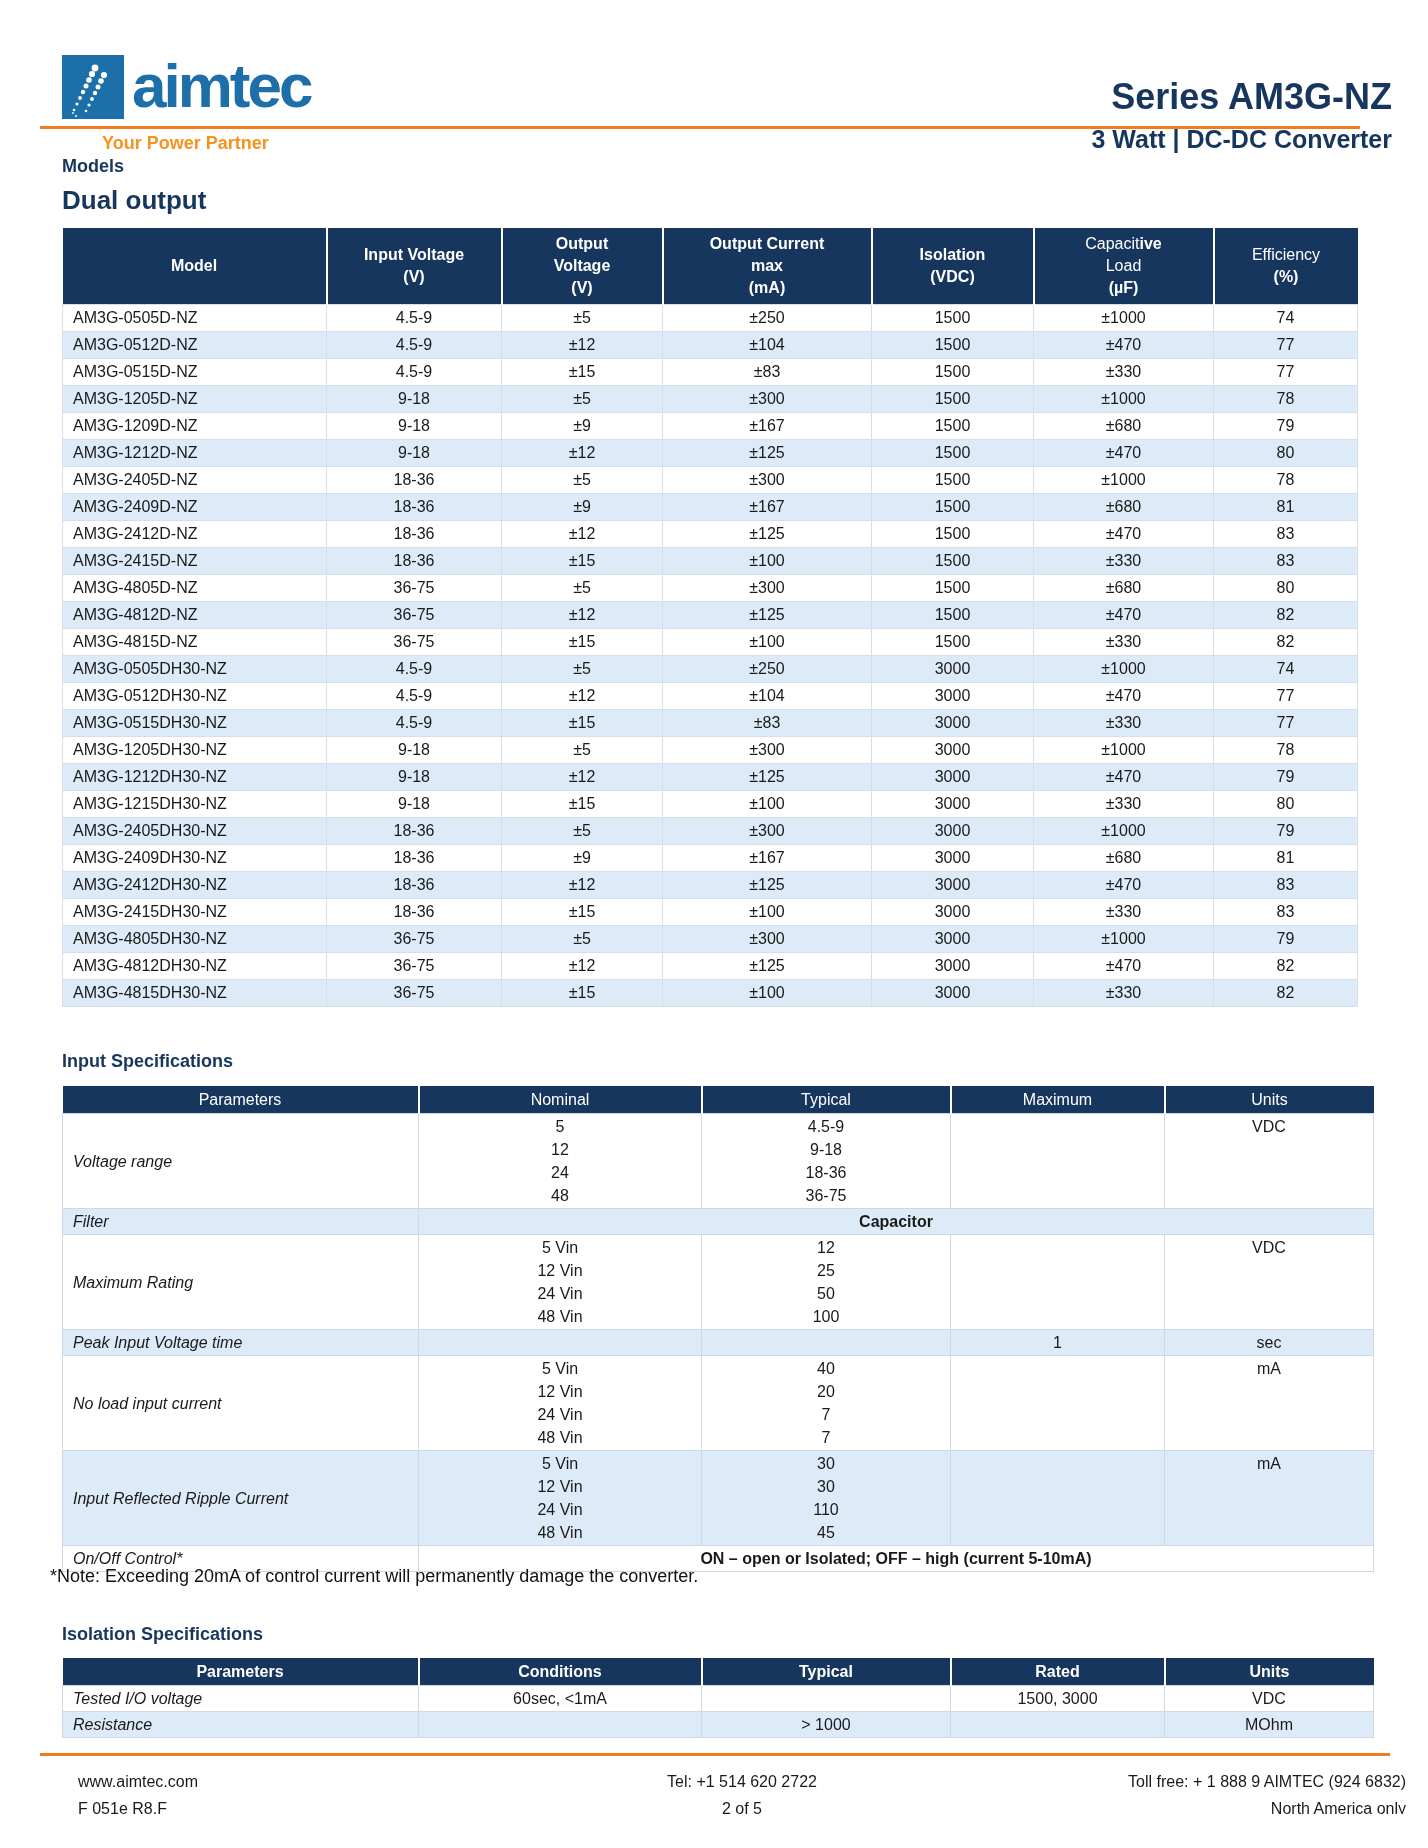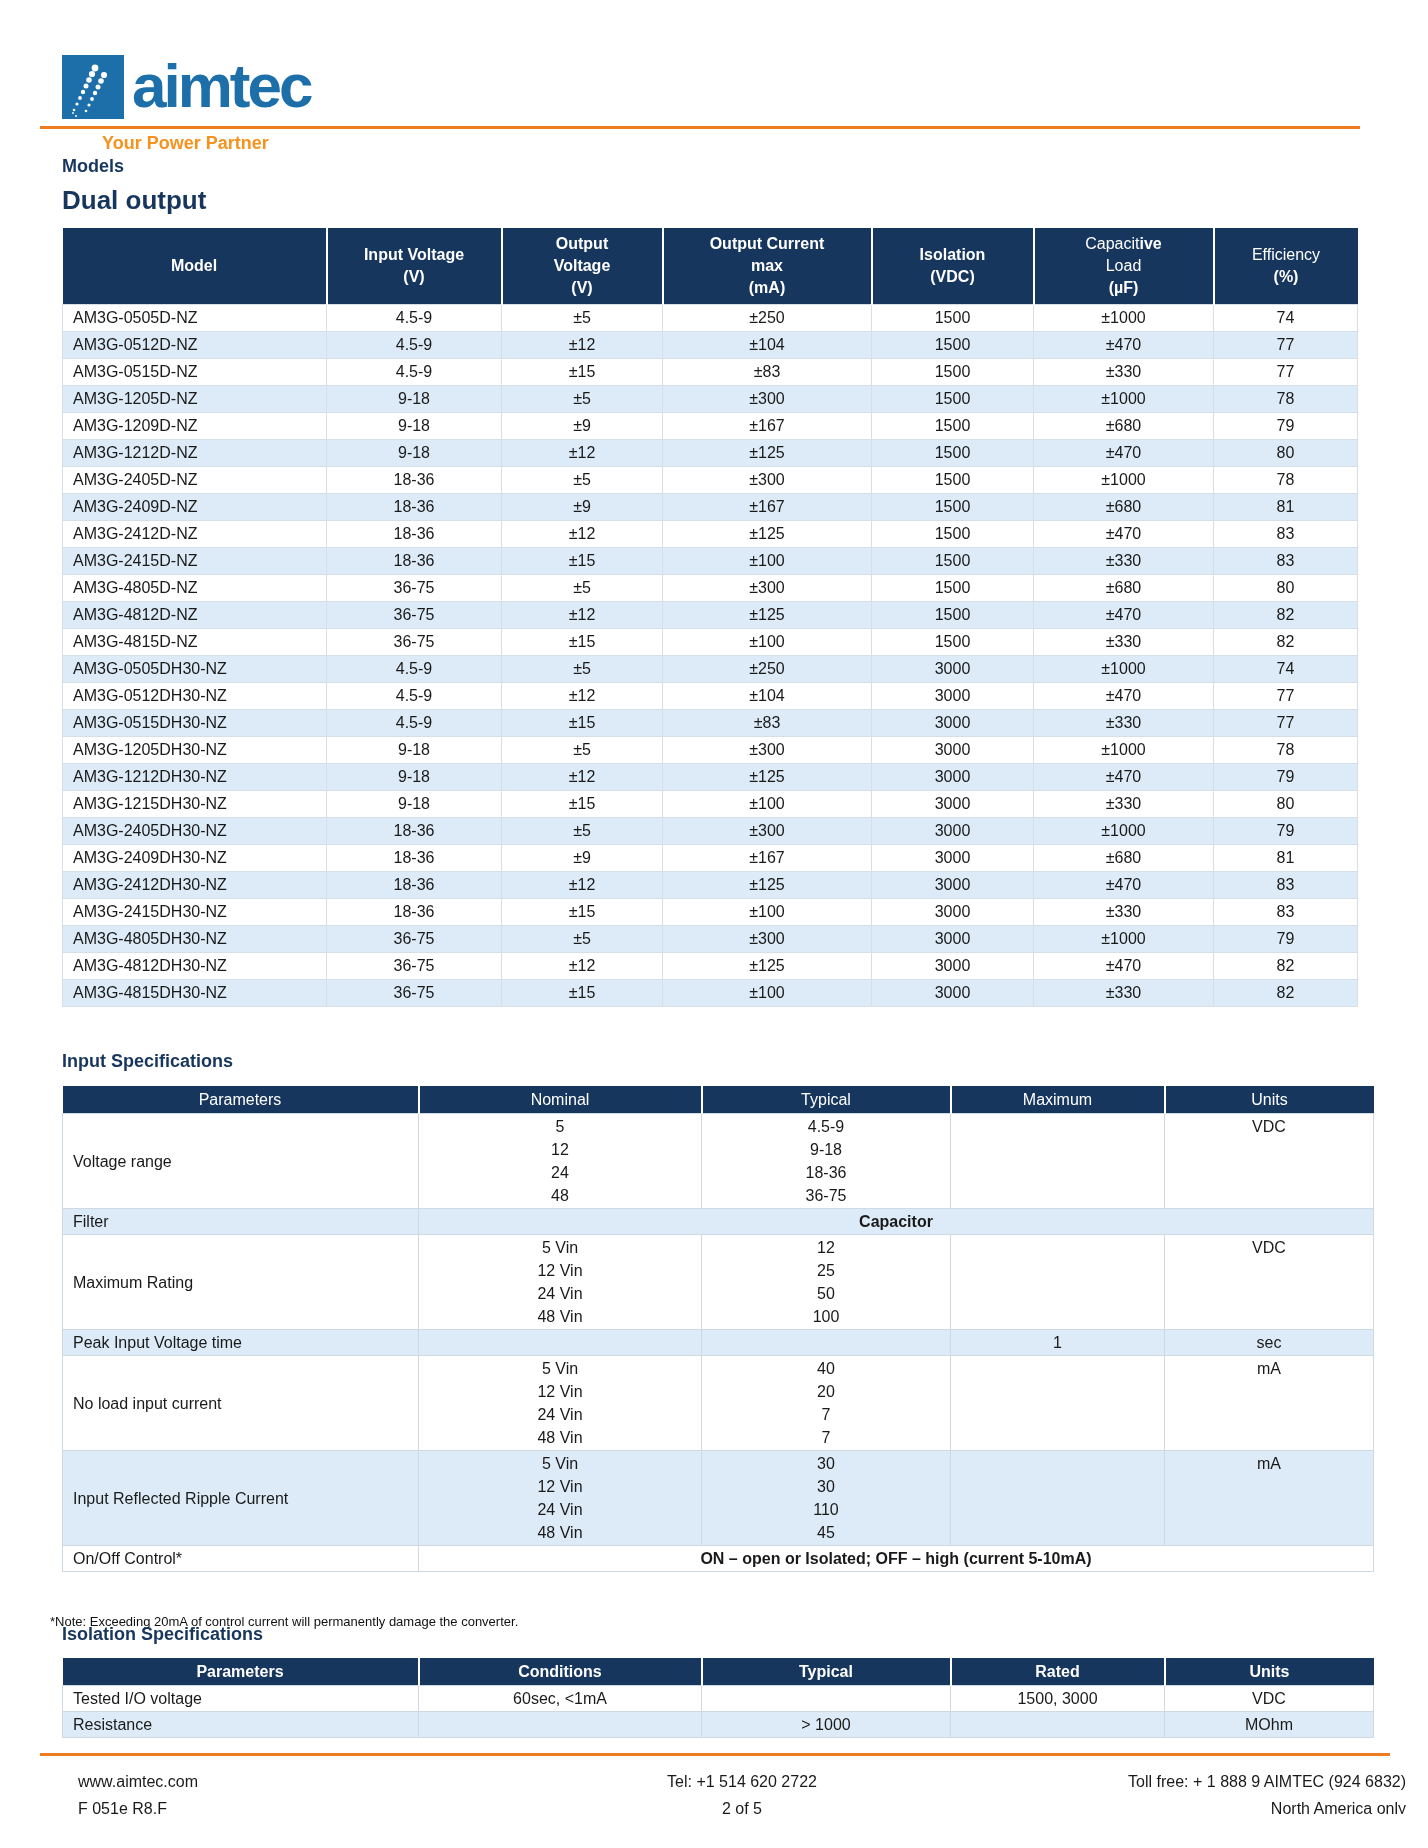--- a/index.html
+++ b/index.html
@@ -39,26 +39,26 @@
   
   .spec-table{width:1311px;font-size:16px;}
   #input-table{position:absolute;left:62px;top:1086px;}
   #iso-table{position:absolute;left:62px;top:1658px;}
   .spec-table th{background:#17365d;color:#fff;font-weight:normal;padding:3px 4px;
                  line-height:21px;border-left:2px solid #fff;}
   .spec-table th:first-child{border-left:none;}
   .spec-table.bold-head th{font-weight:bold;}
   .spec-table td{border:1px solid #cfd9e4;padding:1px 8px;text-align:center;
                  vertical-align:top;line-height:23px;background:#fff;}
-  .spec-table td.param{text-align:left;vertical-align:middle;padding-left:10px;}
+  .spec-table td.param{text-align:left;vertical-align:middle;padding-left:10px;font-style:italic;}
   .spec-table td.span-cell{vertical-align:middle;font-weight:bold;}
   .spec-table tbody tr:nth-child(even) td{background:#dcebf7;}
   .spec-table .ln{line-height:23px;}
 
-  .note{position:absolute;left:50px;top:1566px;font-size:13px;color:#111;margin-top:48px;}
+  .note{position:absolute;left:50px;top:1566px;font-size:18px;color:#111;}
 
   
   .footer-rule{position:absolute;left:40px;top:1753px;width:1350px;height:3px;background:#ee7d22;}
   .footer{position:absolute;left:56px;top:1768px;width:1350px;display:flex;font-size:16px;}
   .footer .fc{flex:1;line-height:27px;}
   .footer .fc.left{text-align:left;padding-left:22px;}
   .footer .fc.center{text-align:center;}
   .footer .fc.right{text-align:right;}
   .footer .small{font-size:16px;}
 </style>
@@ -87,20 +87,24 @@
           <circle cx="39" cy="26" r="2.8"></circle>
         <circle cx="42" cy="20" r="3.1"></circle>
         <circle cx="14" cy="61" r="1.0"></circle>
           <circle cx="11" cy="58" r="0.9"></circle>
       </g>
     </svg>
     <div class="wordmark">aimtec</div>
   </div>
   <div class="header-rule"></div>
   <div class="tagline">Your Power Partner</div>
+  <div class="title-block">
+    <div class="series-title">Series AM3G-NZ</div>
+    <div class="series-subtitle">3 Watt | DC-DC Converter</div>
+  </div>
 
   <div class="sec-h" id="h-models">Models</div>
   <div class="sec-h" id="h-dual">Dual output</div>
 
   <table class="models-table">
     <colgroup>
       <col style="width:264px">
         <col style="width:175px">
         <col style="width:161px">
       <col style="width:209px">

